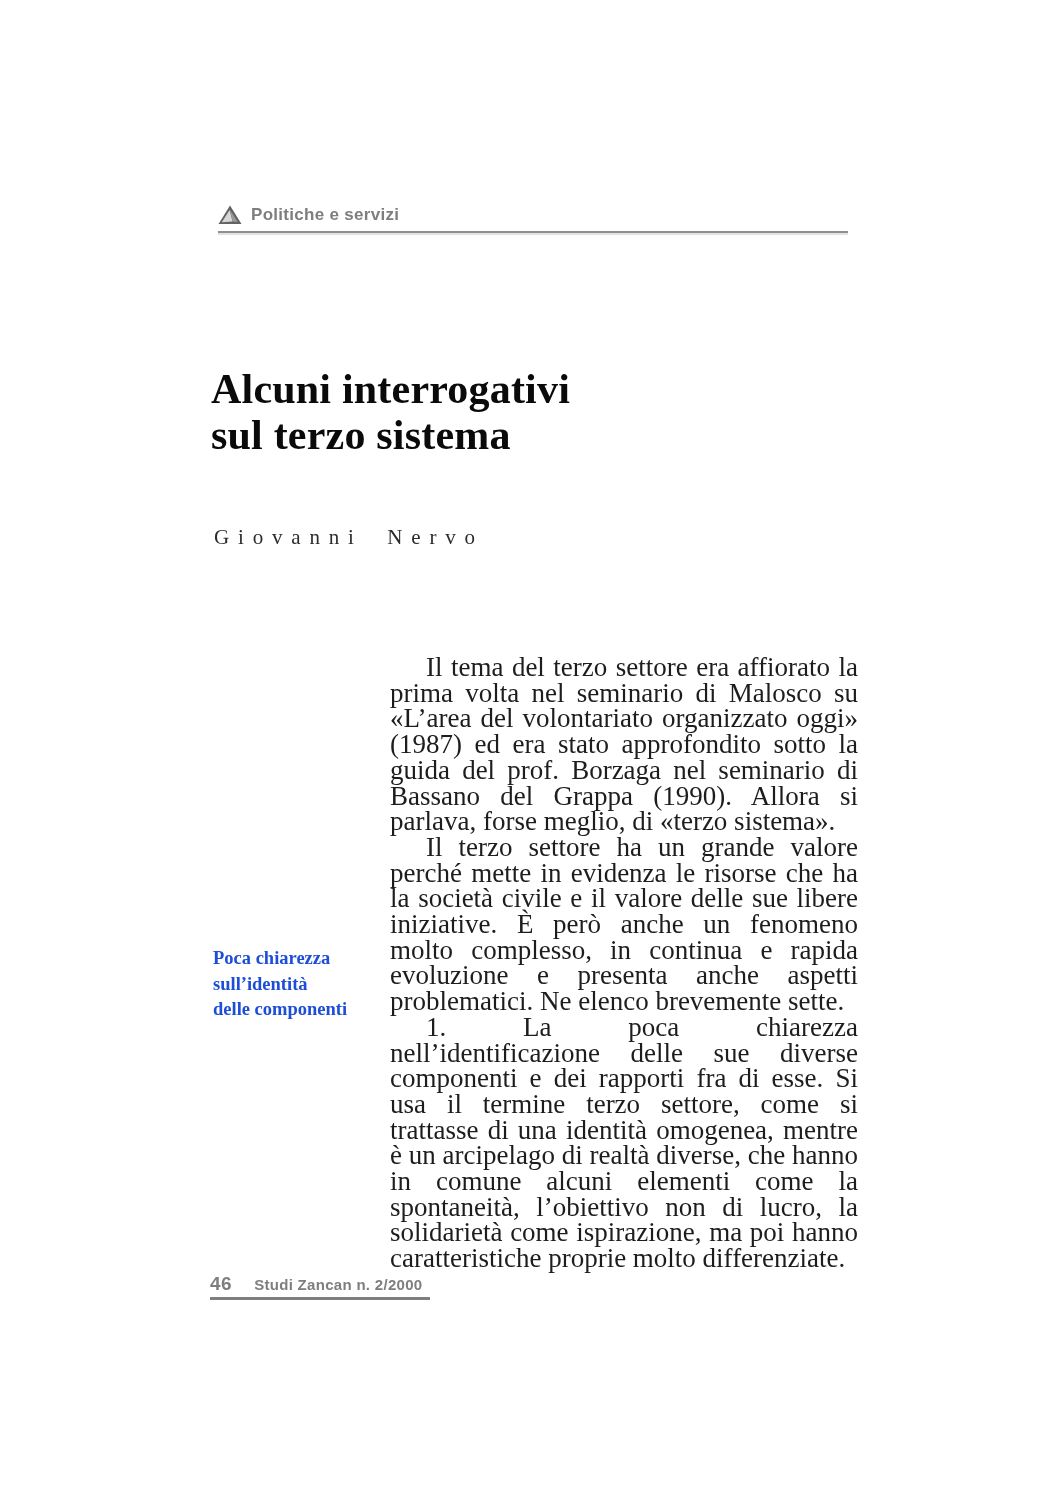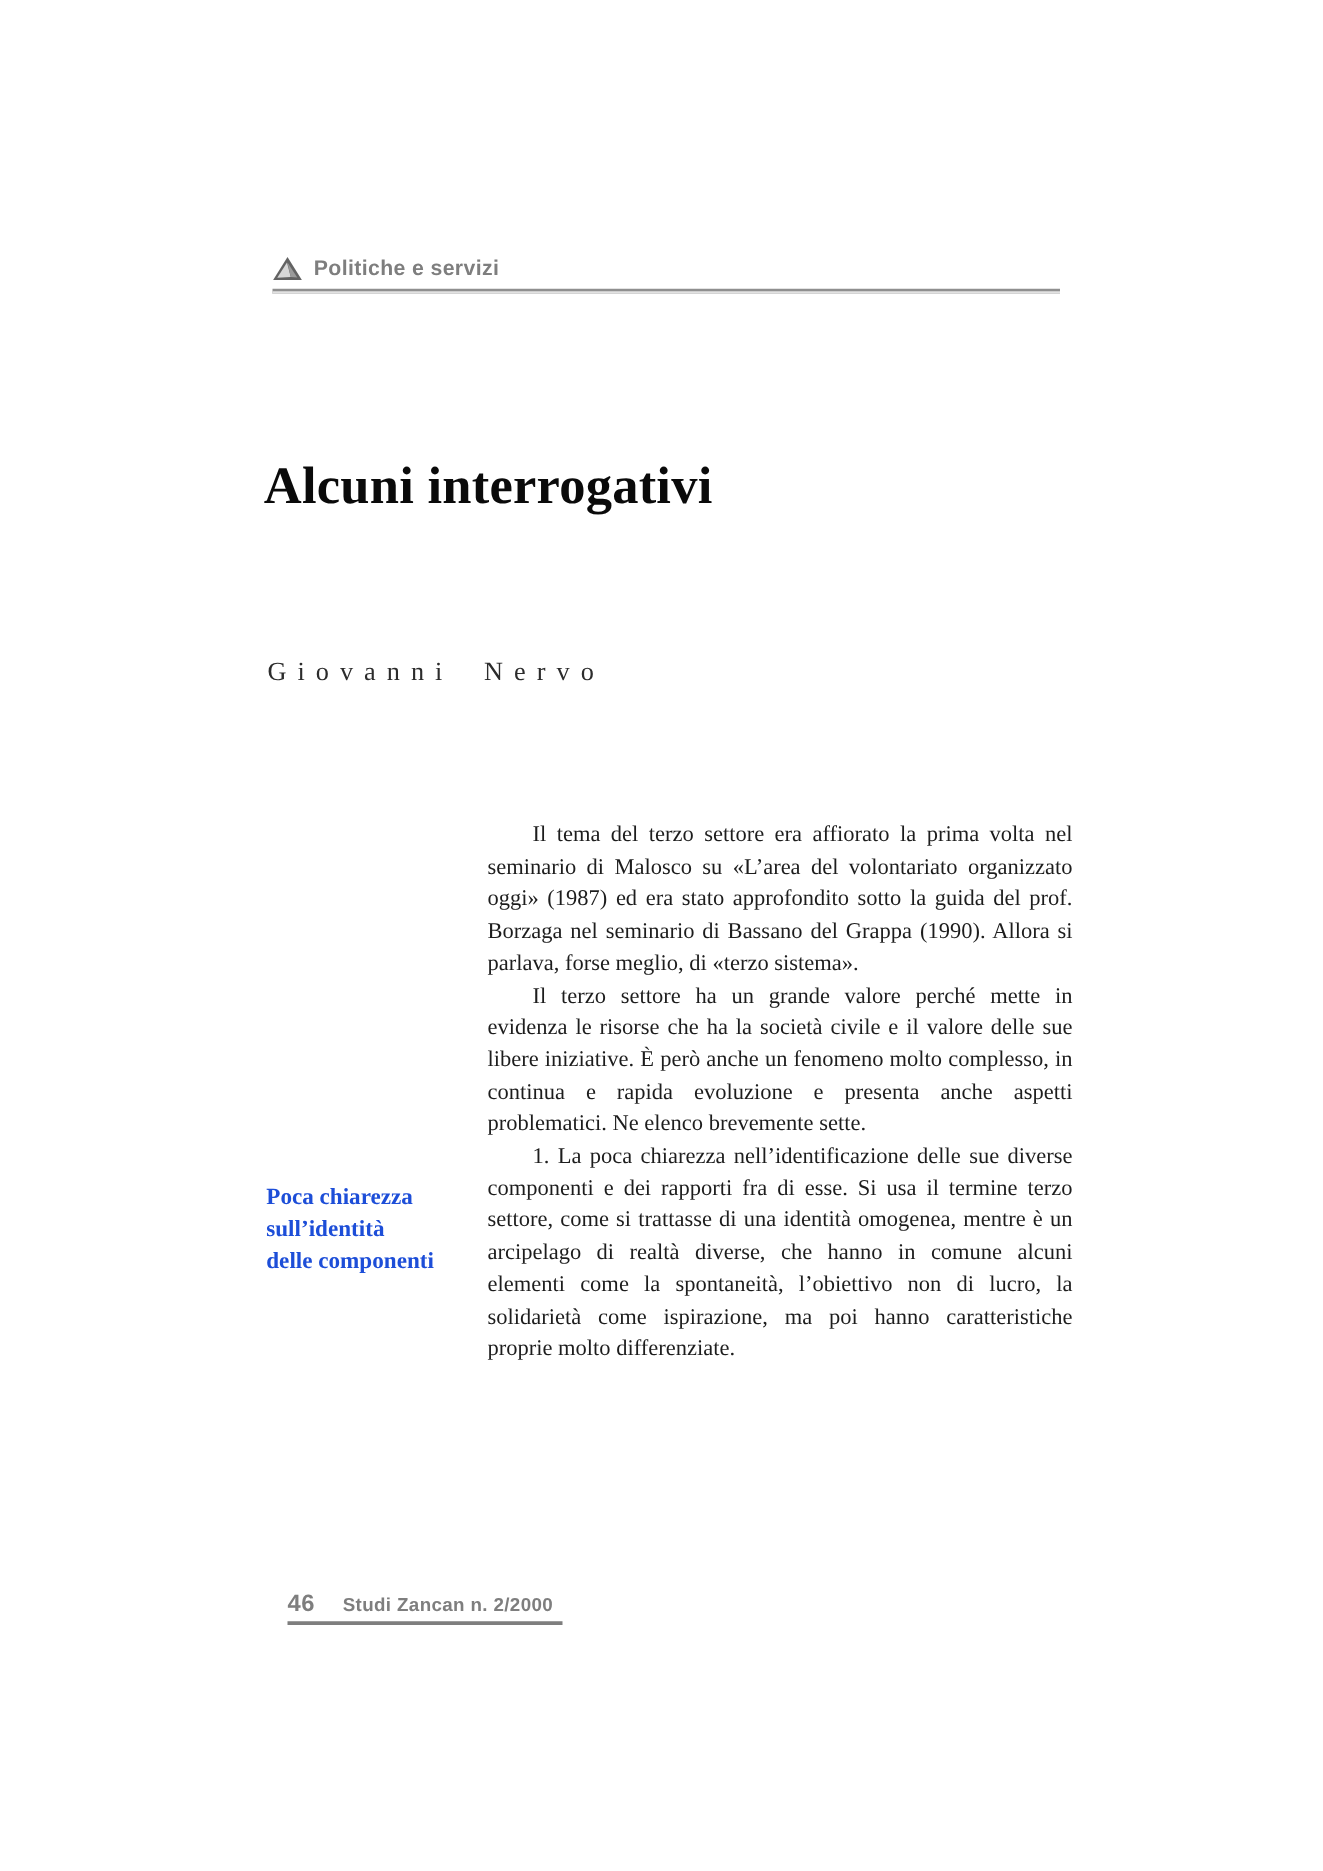--- a/index.html
+++ b/index.html
@@ -48,28 +48,28 @@
     position: absolute; left: 213px; top: 946px;
     font-family: "Liberation Serif", serif;
     font-weight: bold; font-size: 18.5px; line-height: 25.5px;
     color: #1d4ed8;
   }
 
   
   .body-col {
     position: absolute; left: 390px; top: 655px; width: 468px;
     font-family: "Liberation Serif", serif;
-    font-size: 18px; line-height: 25.7px;
+    font-size: 27px; line-height: 25.7px;
     text-align: justify; color: #1d1d1d;
   }
   .body-col p { margin: 0; text-indent: 36px; }
 
   
   .footer {
-    position: absolute; left: 230px; top: 1273px;
+    position: absolute; left: 210px; top: 1273px;
     display: inline-flex; align-items: baseline;
     border-bottom: 3px solid #7e7e7e;
     padding: 0 8px 2px 0;
     color: #7e7e7e;
     font-family: "Liberation Sans", sans-serif;
     font-weight: bold;
   }
   .footer .page-num { font-size: 19px; letter-spacing: 0.5px; }
   .footer .journal-ref { font-size: 15px; margin-left: 22px; letter-spacing: 0.3px; text-align: right; }
 </style>
@@ -81,20 +81,21 @@
     <polygon points="12,0.5 23.5,19 0.5,19" fill="#636363"></polygon>
     <polygon points="11.6,5 14.6,16.6 3.8,17.2" fill="#d7d7d7"></polygon>
     <polygon points="12,5 19.8,17 14.6,16.6" fill="#9b9b9b"></polygon>
   </svg>
   <span class="header-label">Politiche e servizi</span>
 </div>
 <div class="header-rule"></div>
 
 <h1 class="article-title" style="margin:0;">
   <span>Alcuni interrogativi</span><br>
+  <span>sul terzo sistema</span>
 </h1>
 <div class="article-author">Giovanni Nervo</div>
 
 <div class="margin-note">
   <div>Poca chiarezza</div>
   <div>sull’identità</div>
   <div>delle componenti</div>
 </div>
 
 <div class="body-col">

